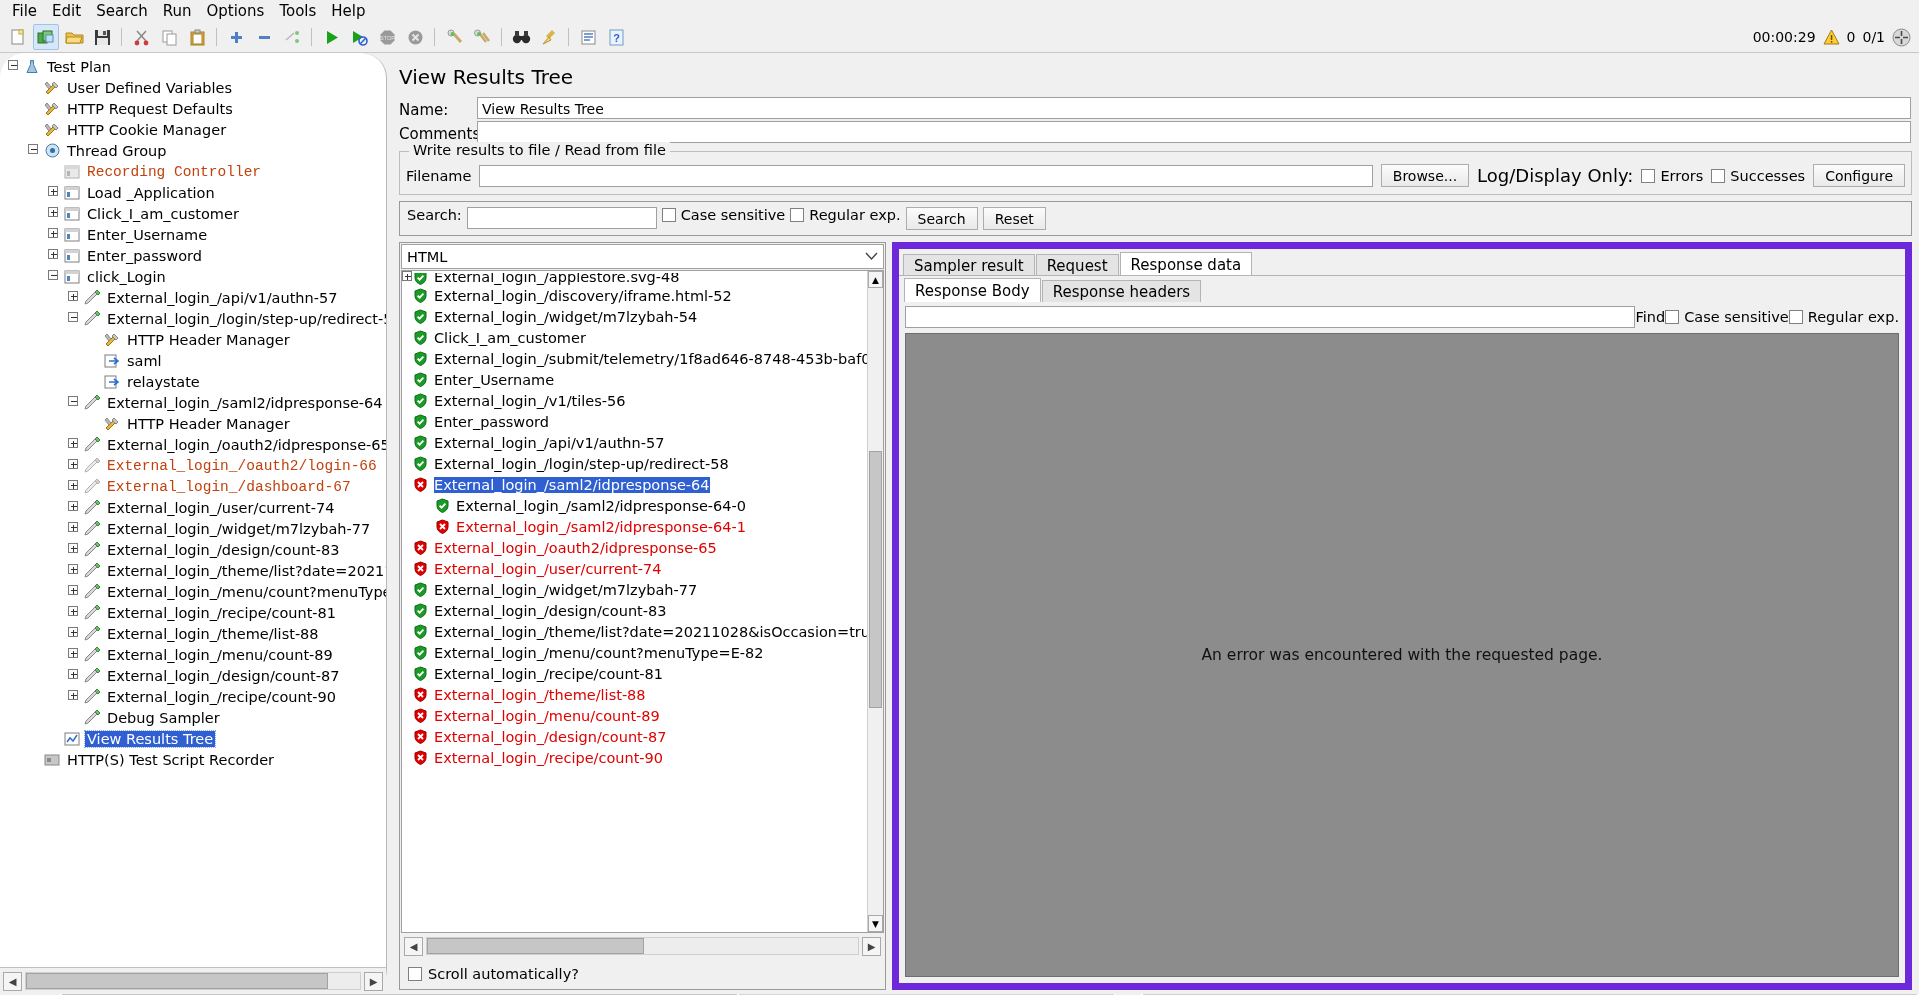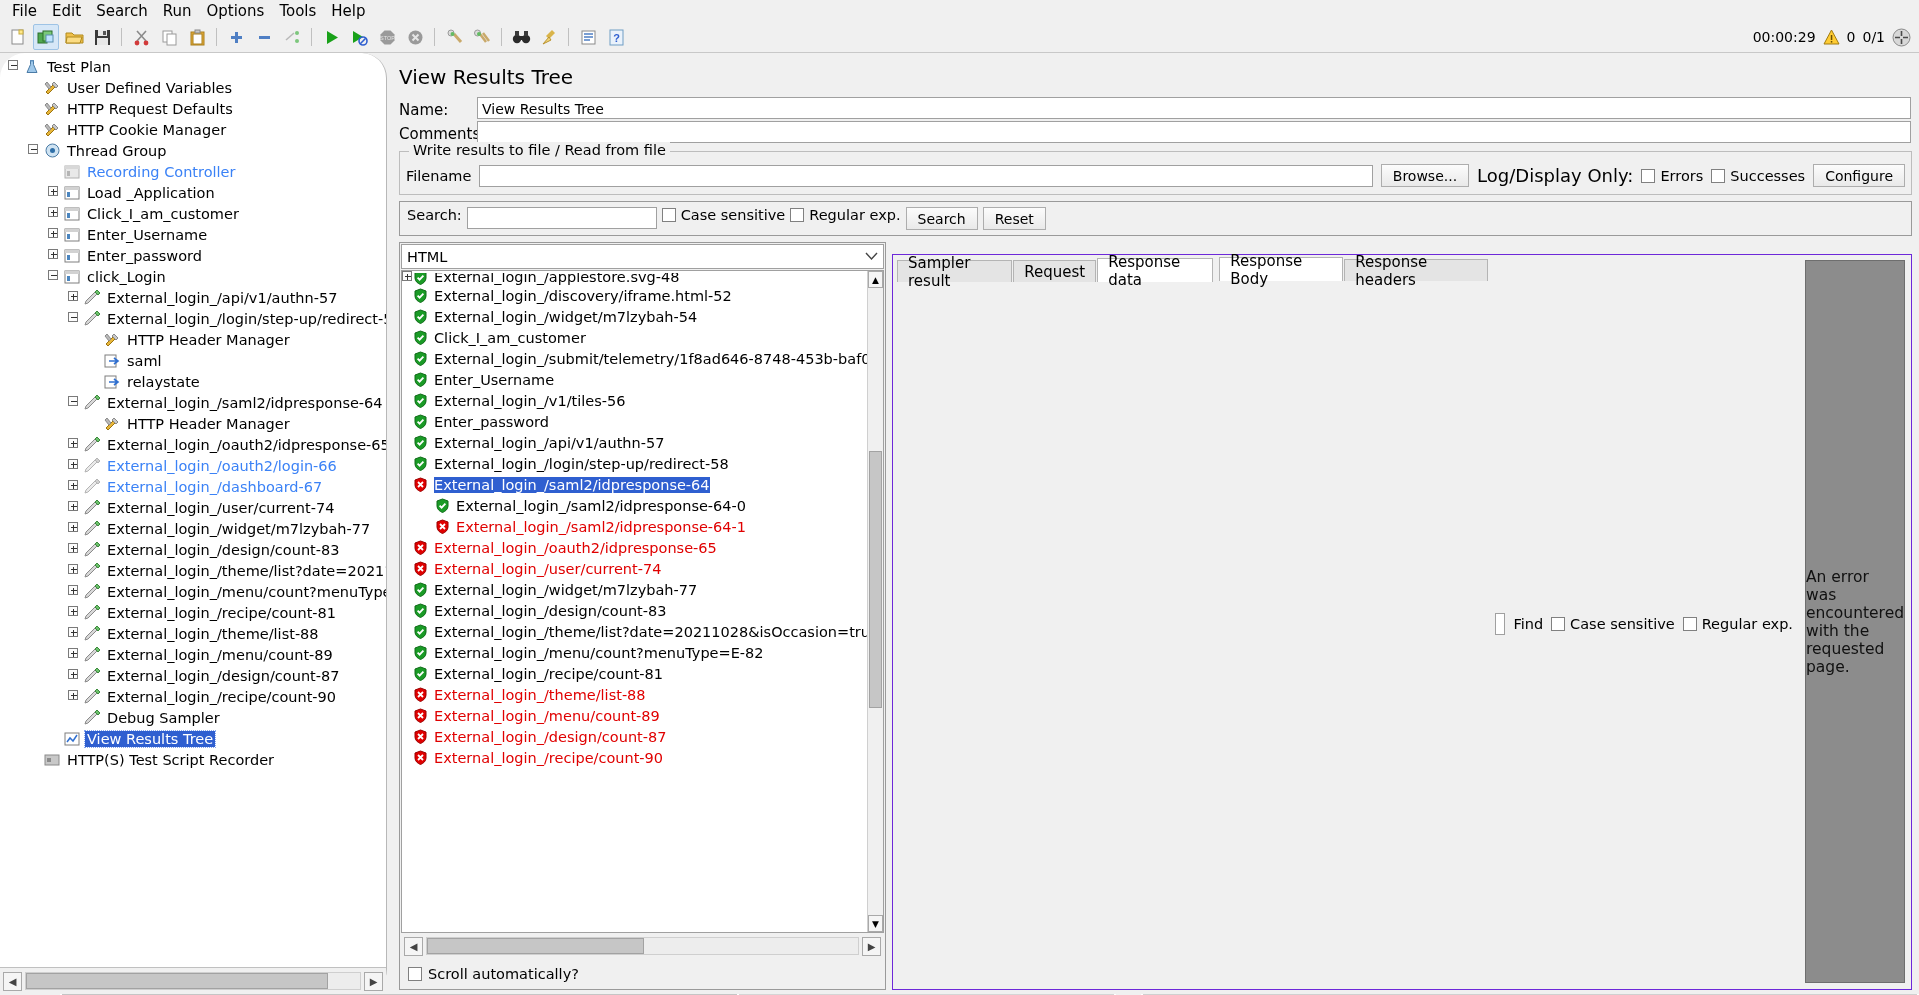--- a/index.html
+++ b/index.html
@@ -28,21 +28,21 @@
   .trow{height:21px;display:flex;align-items:center;white-space:nowrap;font-size:14.5px;}
   .trow .hdl{width:13px;height:13px;margin-right:2px;flex:none;position:relative;}
   .hdl.exp::before,.hdl.col::before{content:"";position:absolute;left:0;top:0;width:10px;height:10px;
      border:1px solid #7a7a7a;background:#fcfcfc;box-sizing:border-box;}
   .hdl.exp::after{content:"";position:absolute;left:3px;top:5px;width:6px;height:1px;background:#333;}
   .hdl.col::after{content:"";position:absolute;left:3px;top:5px;width:6px;height:1px;background:#333;
      box-shadow:0 0 0 0 #333;}
   .hdl.col .v{position:absolute;left:5px;top:3px;width:1px;height:6px;background:#333;}
   .ticon{width:18px;height:16px;margin-right:4px;flex:none;display:flex;align-items:center;justify-content:center;}
   .tlabel{padding:0 2px;}
-  .trow.disabled .tlabel{color:#3b82f6;}
+  .trow.disabled .tlabel{color:#c2410c;font-family:Liberation Mono, monospace;}
   .trow.selected .tlabel{background:#2f5fd0;color:#fff;outline:1px dotted #88a8ee;}
   
   .hscroll{position:absolute;left:0;right:0;bottom:0;height:26px;background:#f0f0f0;
            border-top:1px solid #c0c0c0;display:flex;align-items:center;}
   .sb-arrow{width:17px;height:17px;margin:0 3px;border:1px solid #a9a9a9;background:#f5f5f5;
             display:flex;align-items:center;justify-content:center;font-size:10px;color:#444;}
   .sb-track{flex:1;height:16px;background:#ededed;border:1px solid #cfcfcf;position:relative;}
   .sb-thumb{position:absolute;top:0;bottom:0;background:#c6c6c6;border:1px solid #a2a2a2;}
   
   .rightpane{flex:1;background:#f0f0f0;display:flex;flex-direction:column;padding:4px 3px 0 6px;}
@@ -71,27 +71,27 @@
   .rtree-inner{position:absolute;top:0;left:0;right:15px;bottom:0;overflow:hidden;padding-top:2px;}
   .rrow{height:21px;display:flex;align-items:center;white-space:nowrap;font-size:14.5px;padding-left:6px;}
   .rrow.err .rlabel{color:#e00000;}
   .rrow.selected .rlabel{background:#2f5fd0;color:#fff;}
   .vscroll{position:absolute;right:0;top:0;bottom:0;width:15px;background:#f0f0f0;border-left:1px solid #cfcfcf;}
   .vs-arrow{height:15px;border:1px solid #a9a9a9;background:#f5f5f5;display:flex;align-items:center;
             justify-content:center;font-size:9px;}
   .vs-thumb{position:absolute;left:1px;right:1px;background:#c6c6c6;border:1px solid #a2a2a2;}
   .rhscroll{height:24px;display:flex;align-items:center;background:#f0f0f0;margin:1px;}
   .autoscroll{display:flex;align-items:center;gap:6px;padding:7px 0 7px 8px;font-size:14.5px;}
-  .detailpane{flex:1;margin-left:6px;display:flex;flex-direction:row;border:1px solid #6d28d9;background:#f0f0f0;margin-top:12px;}
+  .detailpane{flex:1;margin-left:6px;display:flex;flex-direction:column;border:7px solid #6d28d9;background:#f0f0f0;}
   .tabrow{display:flex;align-items:flex-end;height:24px;padding-left:4px;margin-top:3px;gap:0;}
   .tab{height:21px;padding:0 10px;font-size:15px;display:flex;align-items:center;
        border:1px solid #b4b4b4;border-bottom:none;background:#e4e4e4;margin-right:1px;}
   .tab.active{background:#fff;height:23px;}
   .tabrow2{display:flex;align-items:flex-end;height:23px;padding-left:5px;margin-top:3px;}
-  .findrow{display:flex;align-items:center;gap:8px;margin:4px 6px 0 6px;}
+  .findrow{display:flex;align-items:center;margin:4px 6px 0 6px;}
   .respbox{flex:1;margin:5px 6px 6px 6px;background:#8c8c8c;border:1px solid #6e6e6e;
            display:flex;align-items:center;justify-content:center;}
   .respmsg{font-size:15.5px;color:#111;}
   
   .bottomstrip{height:10px;background:#f0f0f0;display:flex;}
   .bs{height:10px;border-right:2px solid #fff;}
   svg{display:block;}
 </style>
 </head>
 <body>

